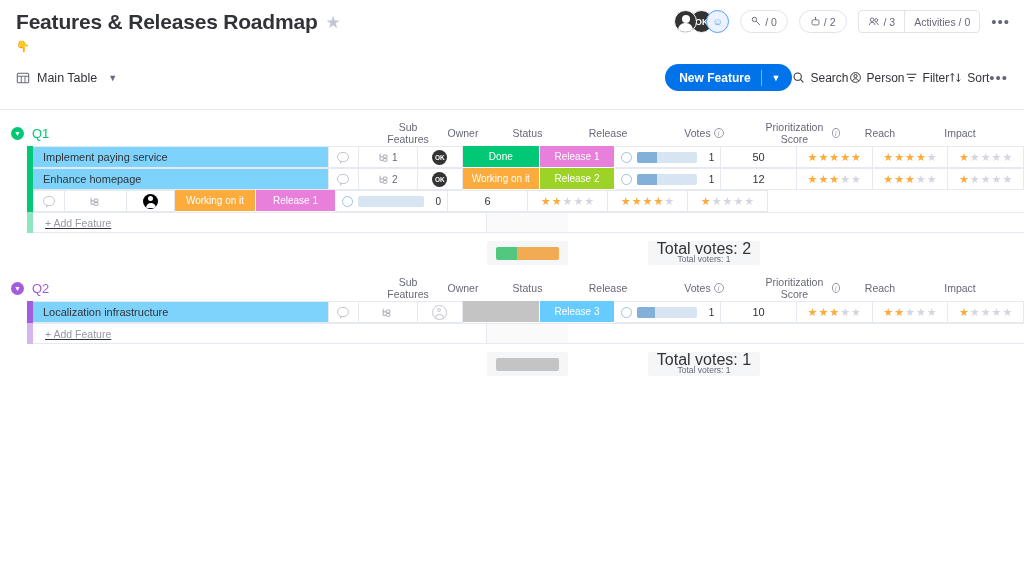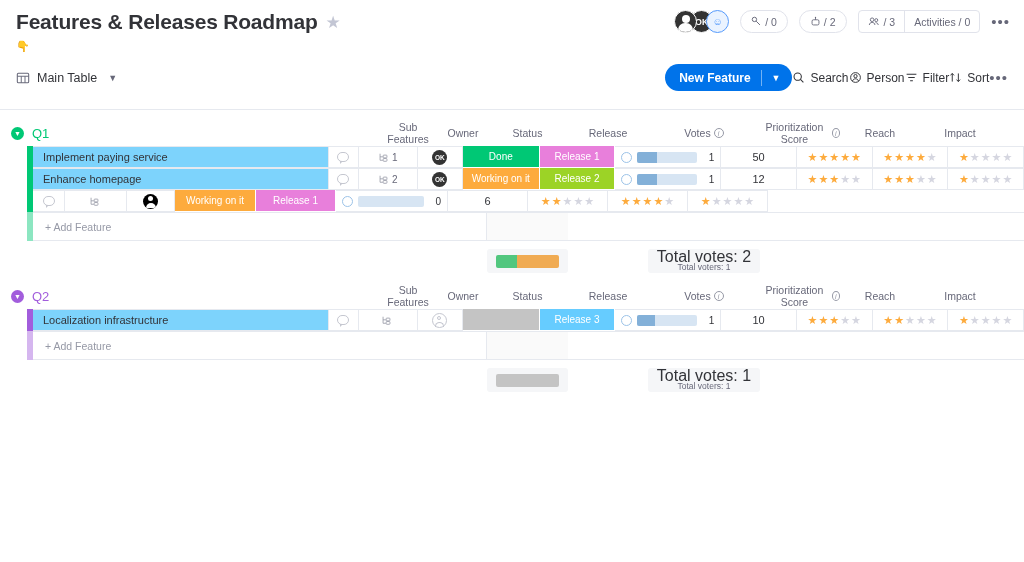--- a/index.html
+++ b/index.html
@@ -126,21 +126,21 @@
   .row .cell:first-of-type { border-left: none; }
   .cell.name {
     justify-content: flex-start; padding-left: 10px;
     background: #7dd3fc; color: #323338; font-size: 11px;
   }
   .cell.status, .cell.release {
     color: #fff; font-size: 10px; border: none;
     border-bottom: 1px solid #fff; border-right: 1px solid #fff;
   }
 
-  .addrow { display: flex; align-items: stretch; height: 29px; }
+  .addrow { display: flex; align-items: stretch; height: 21px; text-decoration: underline; }
   .addrow .cbar { opacity: .45; }
   .addrow .addcell {
     border-bottom: 1px solid #e6e9ef; border-top: 1px solid #e6e9ef;
     border-right: 1px solid #e6e9ef;
     display: flex; align-items: center; padding-left: 12px;
     font-size: 10.5px; color: #9699a6; background: #fff; cursor: pointer;
   }
   .addrow .blank {
     border-bottom: 1px solid #e6e9ef; border-top: 1px solid #e6e9ef; background: #fff;
   }

